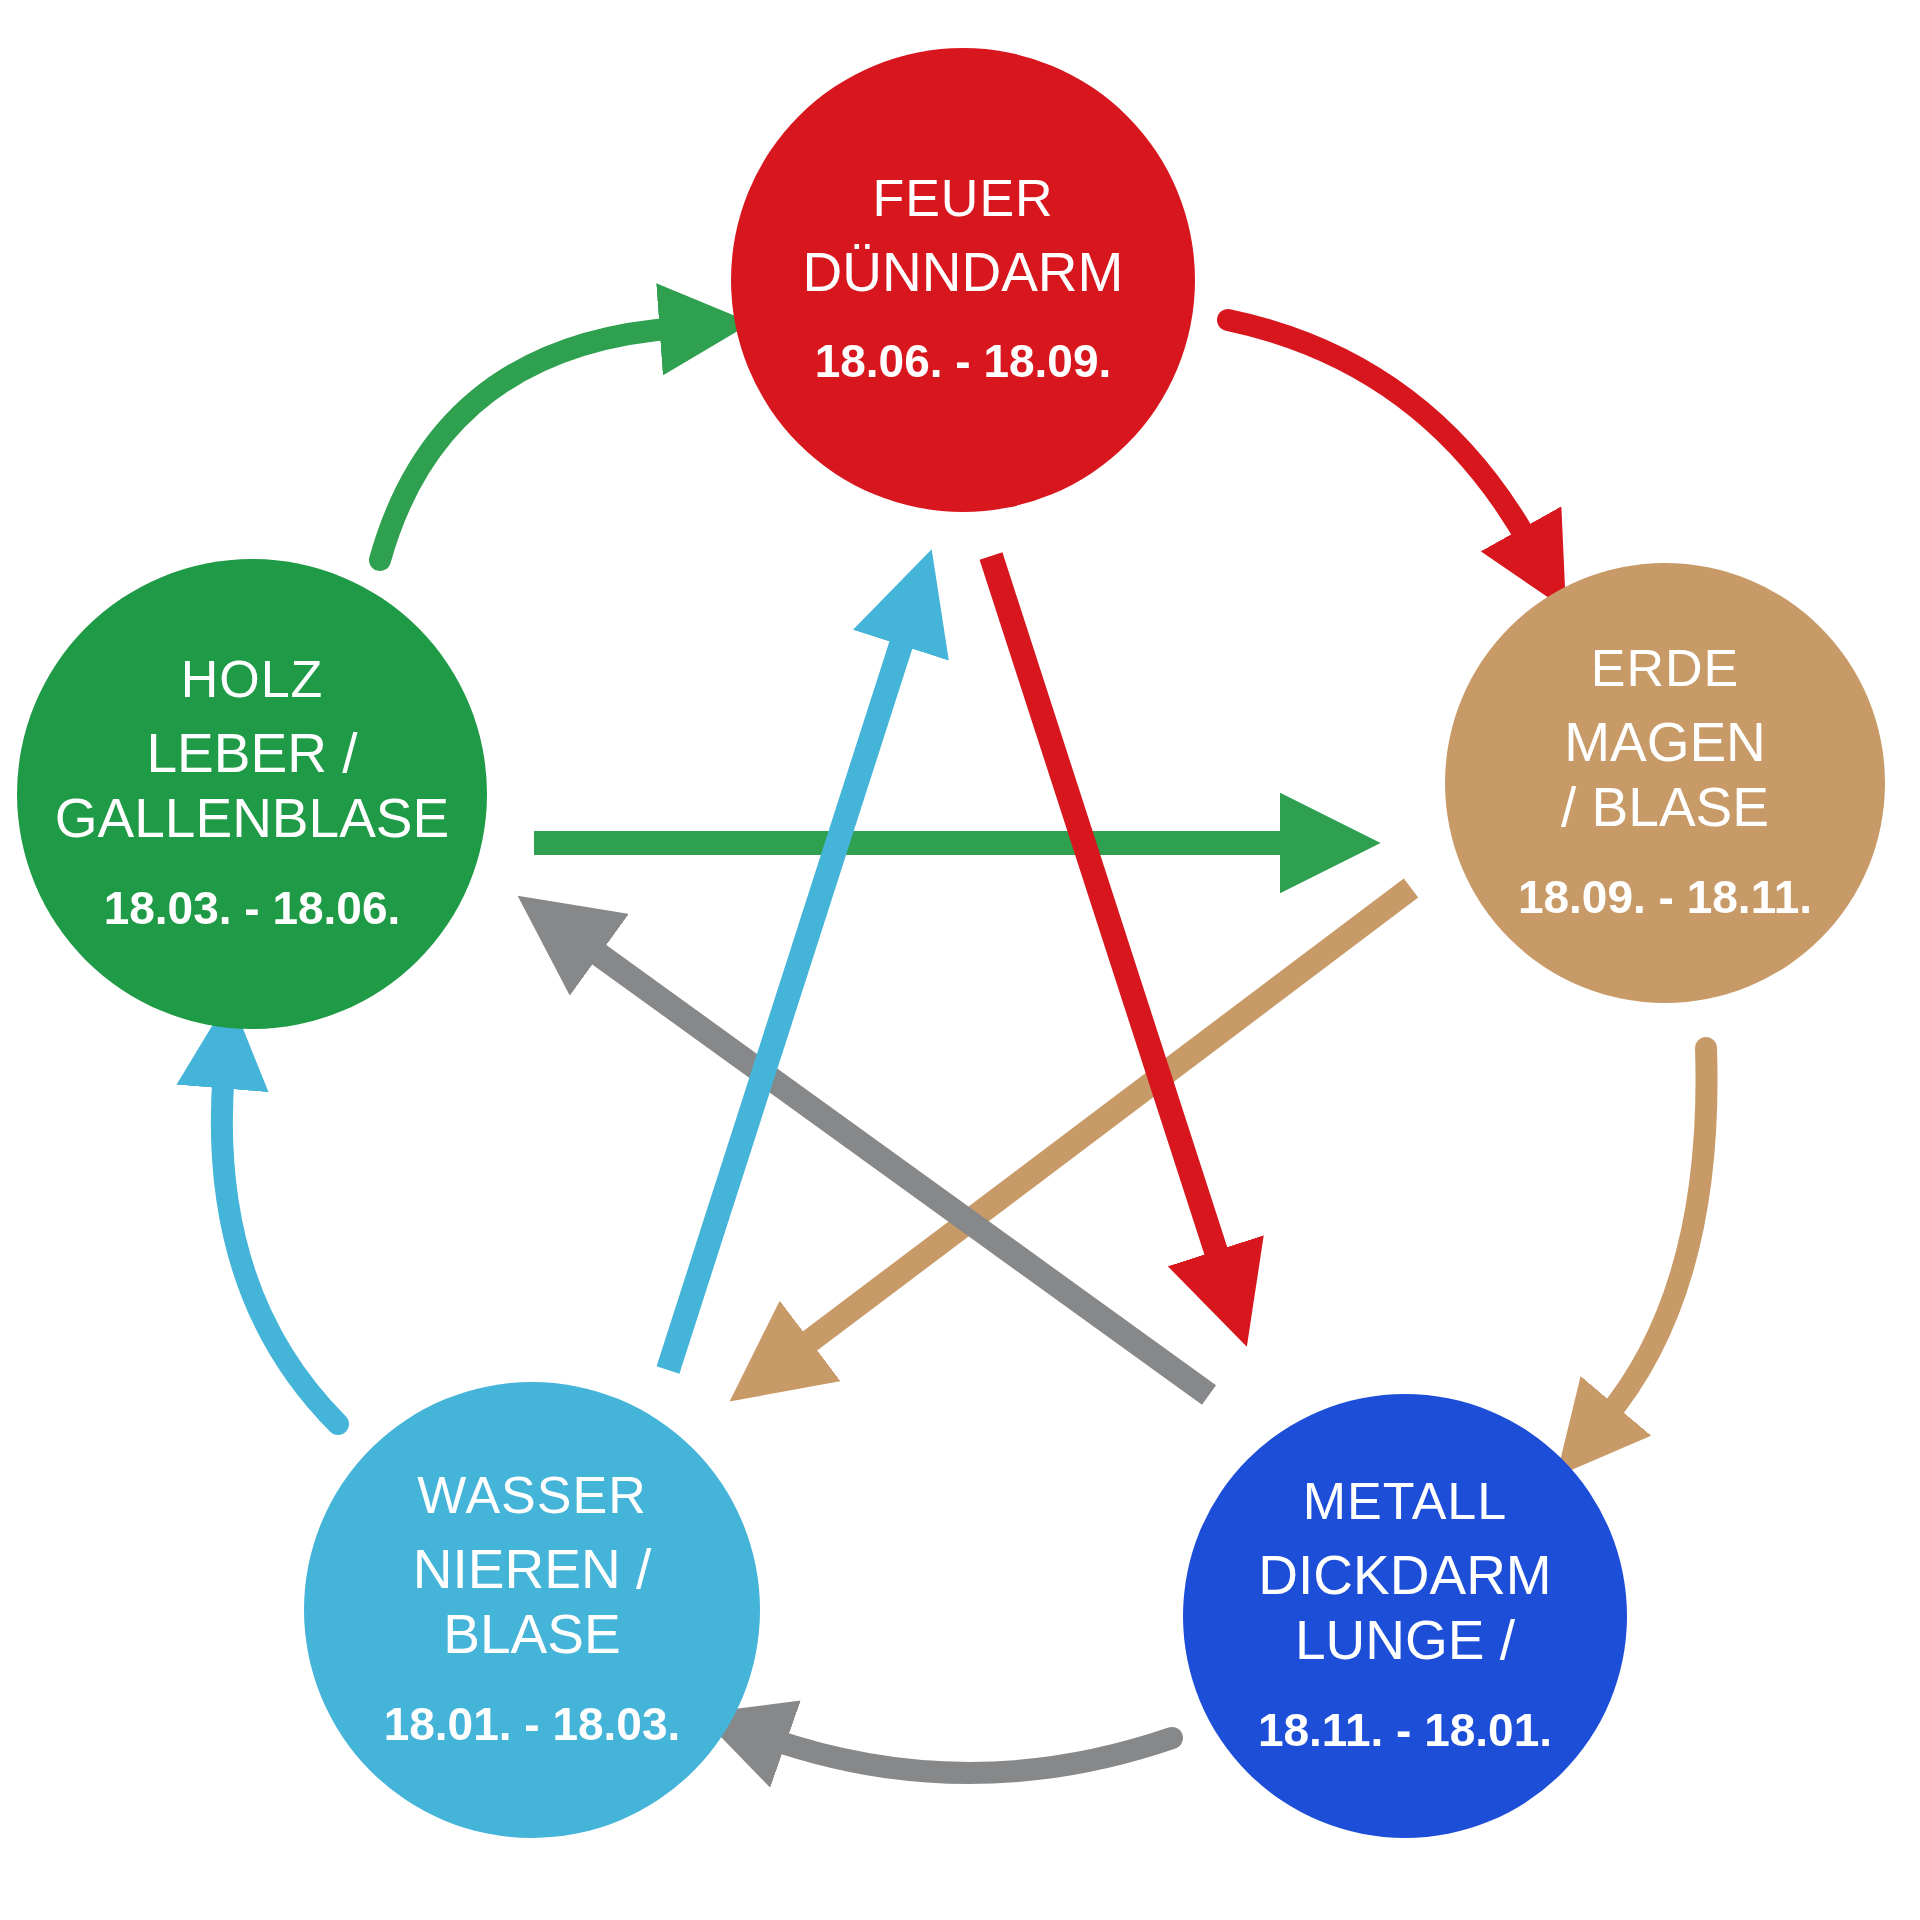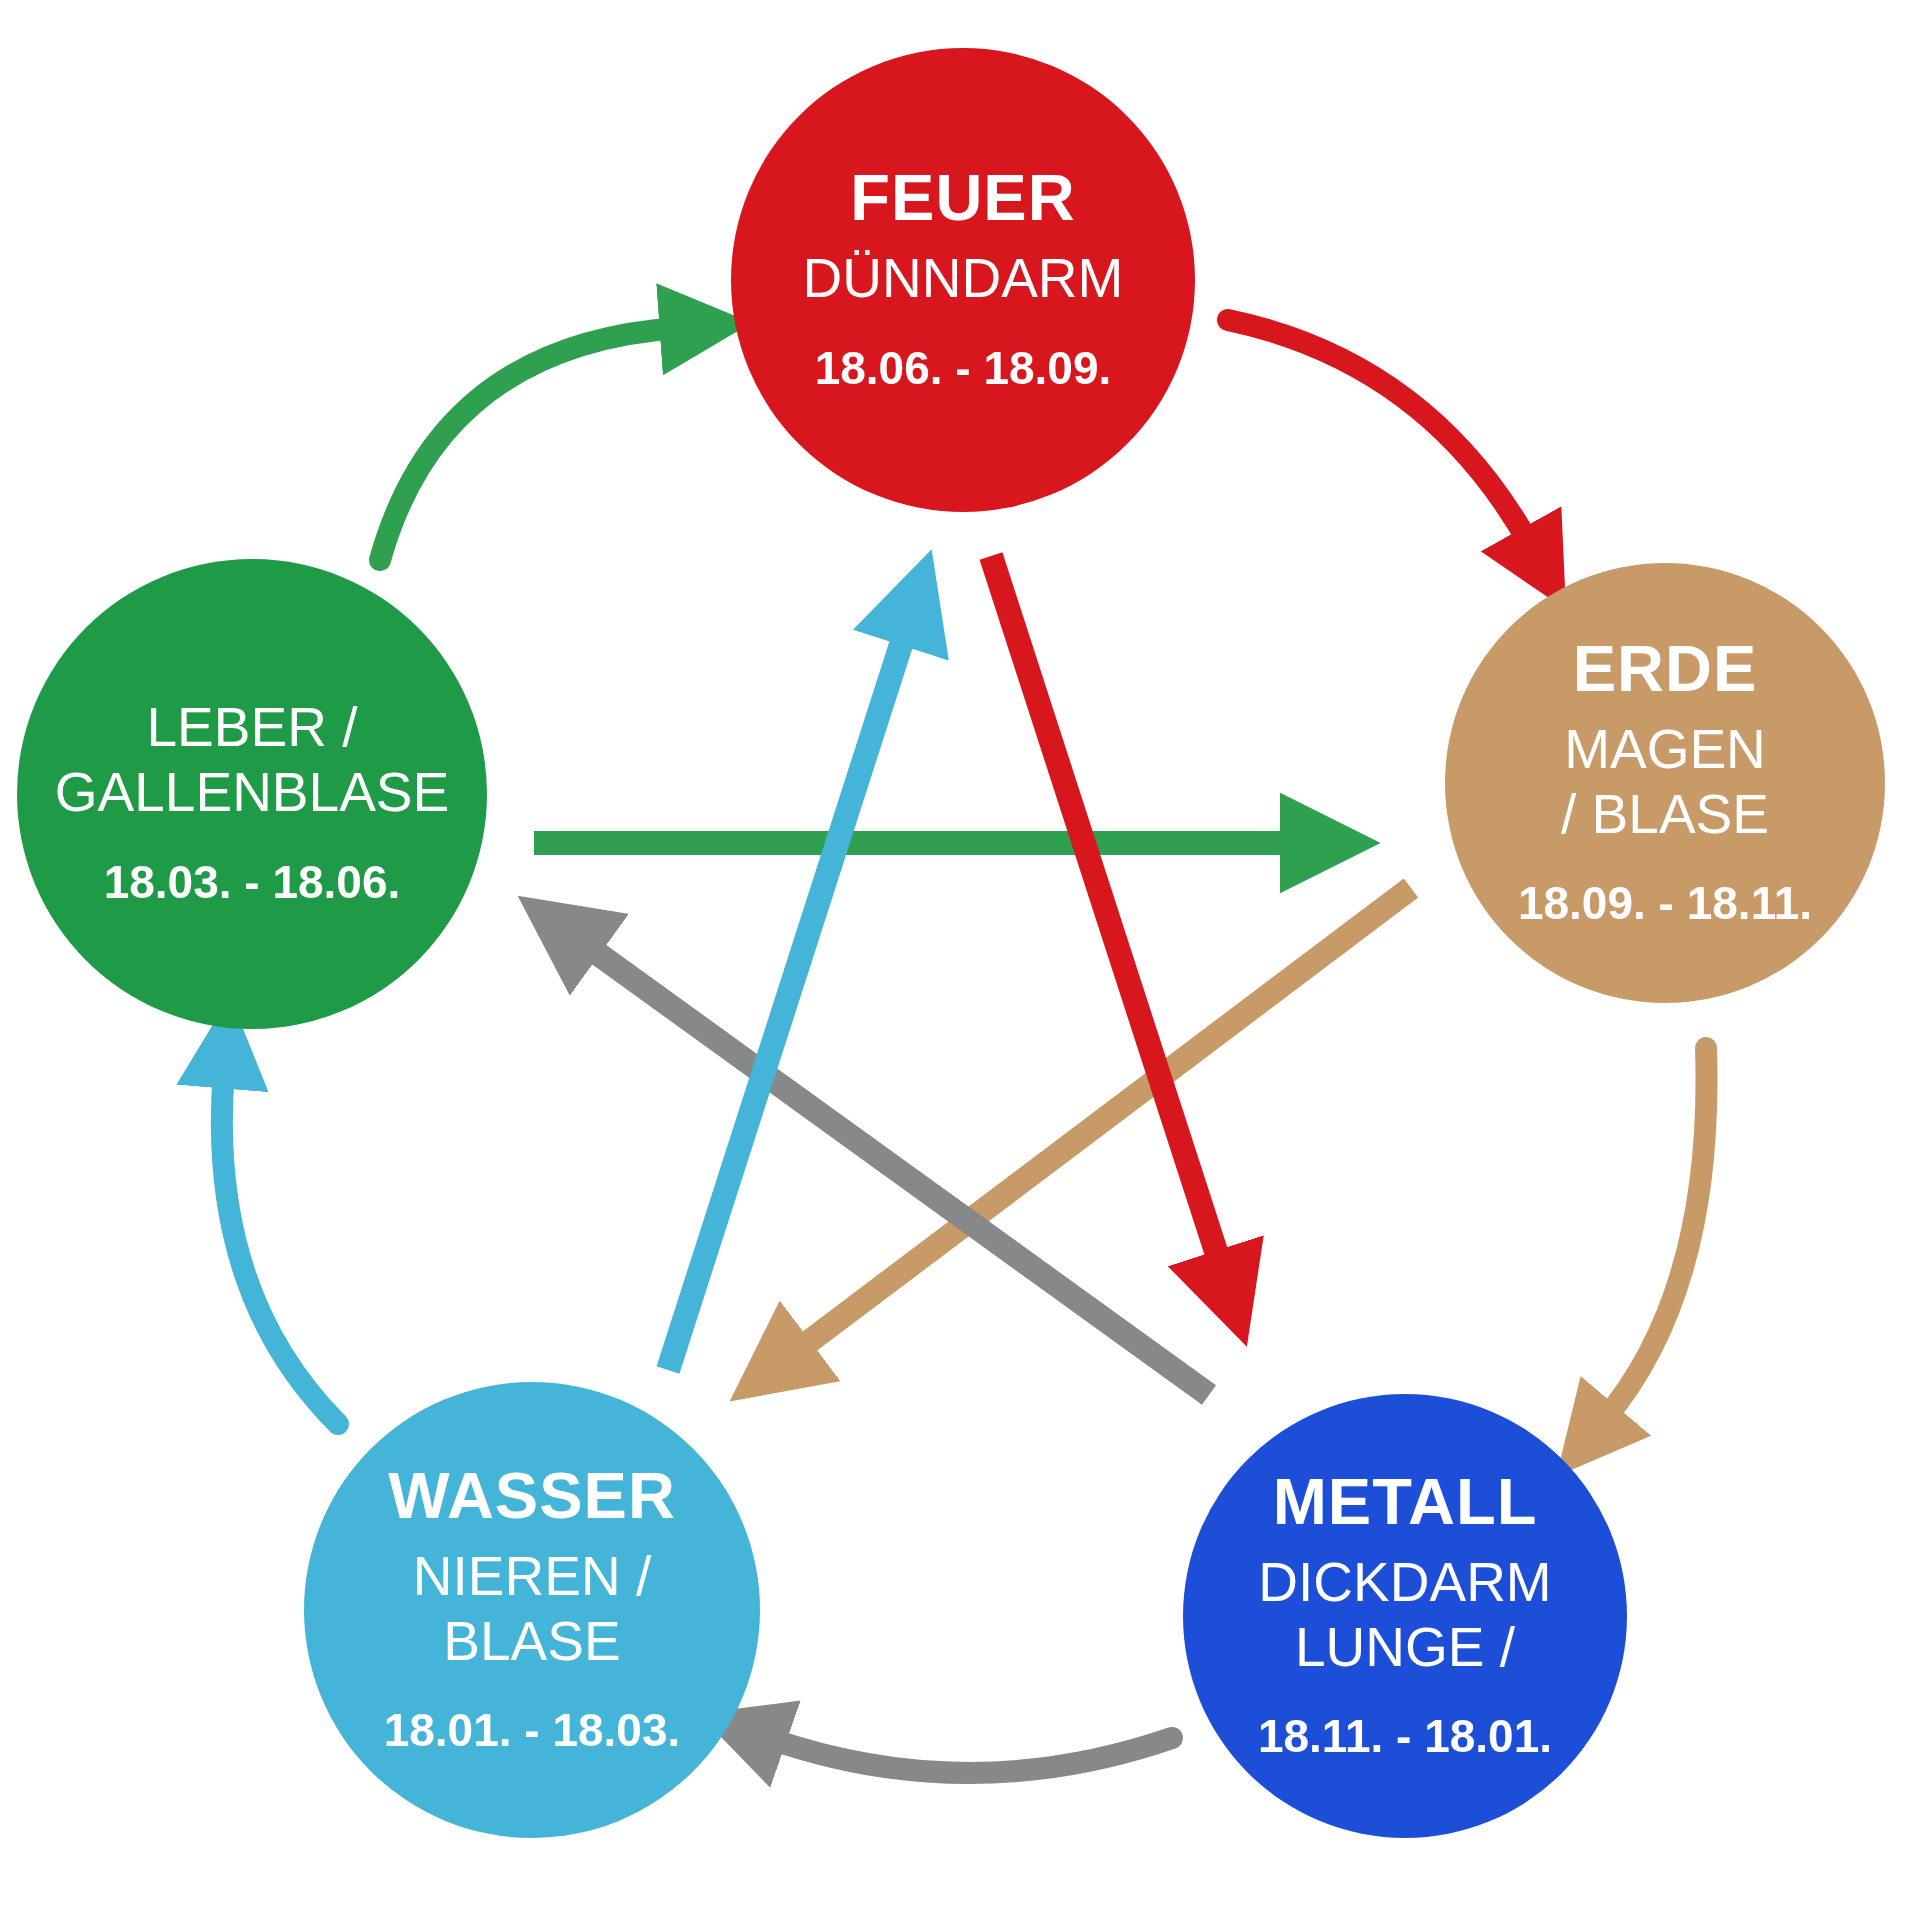--- a/index.html
+++ b/index.html
@@ -20,22 +20,22 @@
     position: absolute;
     border-radius: 50%;
     display: flex;
     flex-direction: column;
     align-items: center;
     justify-content: center;
     text-align: center;
     color: #ffffff;
   }
   .c-title {
-    font-weight: 700;
-    font-size: 65px;
+    font-weight: 400;
+    font-size: 52px;
     line-height: 1.0;
     letter-spacing: 1px;
   }
   .c-organs {
     font-weight: 400;
     font-size: 55px;
     line-height: 1.18;
     margin-top: 16px;
   }
   .c-date {
@@ -115,20 +115,21 @@
   <div class="element-circle pos-wasser" style="background-color: rgb(68, 180, 216);">
     <div class="c-title">WASSER</div>
     <div class="c-organs">
       <div>NIEREN /</div>
       <div>BLASE</div>
     </div>
     <div class="c-date">18.01. - 18.03.</div>
   </div>
 
   <div class="element-circle pos-holz" style="background-color: rgb(31, 155, 71);">
+    <div class="c-title">HOLZ</div>
     <div class="c-organs">
       <div>LEBER /</div>
       <div>GALLENBLASE</div>
     </div>
     <div class="c-date">18.03. - 18.06.</div>
   </div>
 
 </div>
 
 </body></html>

